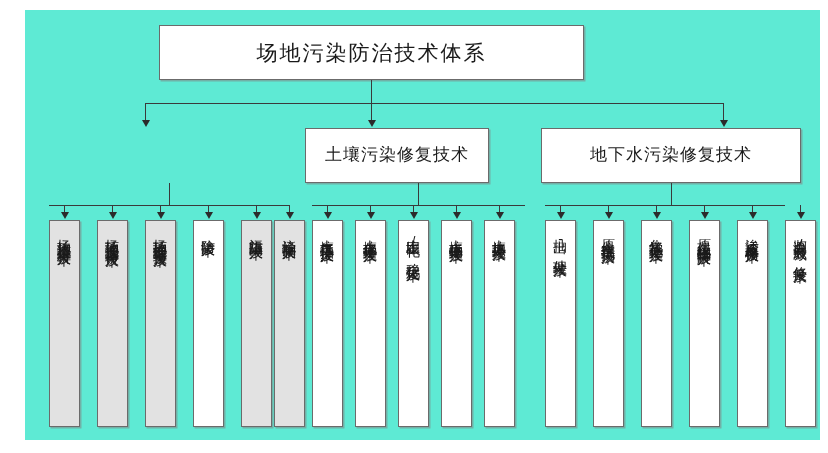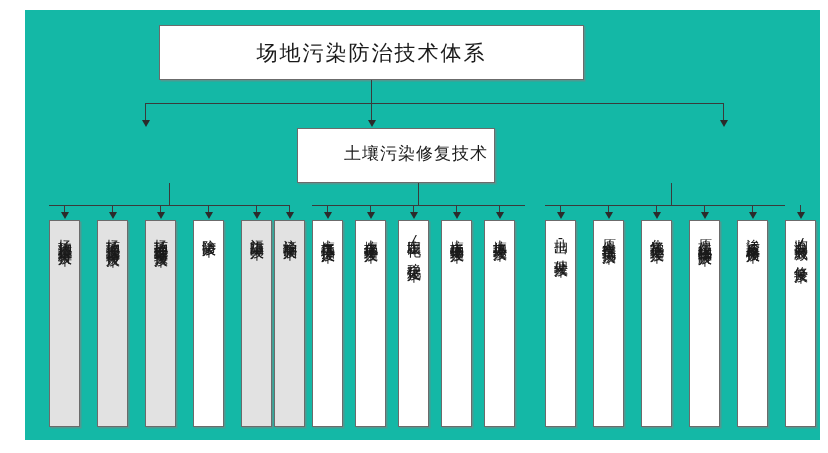--- a/index.html
+++ b/index.html
@@ -13,22 +13,21 @@
     overflow: hidden;
     font-family: "Liberation Sans", "DejaVu Sans", sans-serif;
   }
 
   #diagram-canvas {
     position: absolute;
     left: 25px;
     top: 10px;
     width: 795px;
     height: 430px;
-    background: #14b8a6;
-    font-family: Liberation Mono, monospace;
+    background: #5eead4;
   }
 
   
   .node {
     position: absolute;
     box-sizing: border-box;
     border: 1px solid #6b6b6b;
     background: #ffffff;
     color: #1a1a1a;
     display: flex;
@@ -53,21 +52,21 @@
 
   
   .group-head {
     height: 55px;
     font-size: 17px;
     letter-spacing: 1px;
     line-height: 1.35;
     padding: 0 6px;
   }
   #group-head-0 { left: 54px;  top: 118px; width: 180px; }
-  #group-head-1 { left: 272px; top: 118px; width: 198px; justify-content: flex-end; }
+  #group-head-1 { left: 280px; top: 118px; width: 184px; }
   #group-head-2 { left: 516px; top: 118px; width: 260px; }
 
   
   .leaf {
     top: 210px;
     height: 207px;
     width: 31px;
     font-size: 14px;
     align-items: flex-start;
     padding-top: 7px;
@@ -121,20 +120,23 @@
 
   <div class="line-v" style="left:144px; top:173px; height:22px;"></div>
   <div class="line-h" style="left:24px; top:195px; width:240px;"></div>
 
   <div class="node group-head" id="group-head-1">
     <span>土壤污染修复技术</span>
   </div>
   <div class="line-v" style="left:393px; top:173px; height:22px;"></div>
   <div class="line-h" style="left:287px; top:195px; width:213px;"></div>
 
+  <div class="node group-head" id="group-head-2">
+    <span>地下水污染修复技术</span>
+  </div>
   <div class="line-v" style="left:646px; top:173px; height:22px;"></div>
   <div class="line-h" style="left:520px; top:195px; width:240px;"></div>
 
   <div class="node leaf filled" style="left:24px;">
     <span class="vtext">场地污染机理分析技术</span>
   </div>
   <div class="node leaf filled" style="left:72px;">
     <span class="vtext">场地环境调查与评价技术</span>
   </div>
   <div class="node leaf filled" style="left:120px;">

